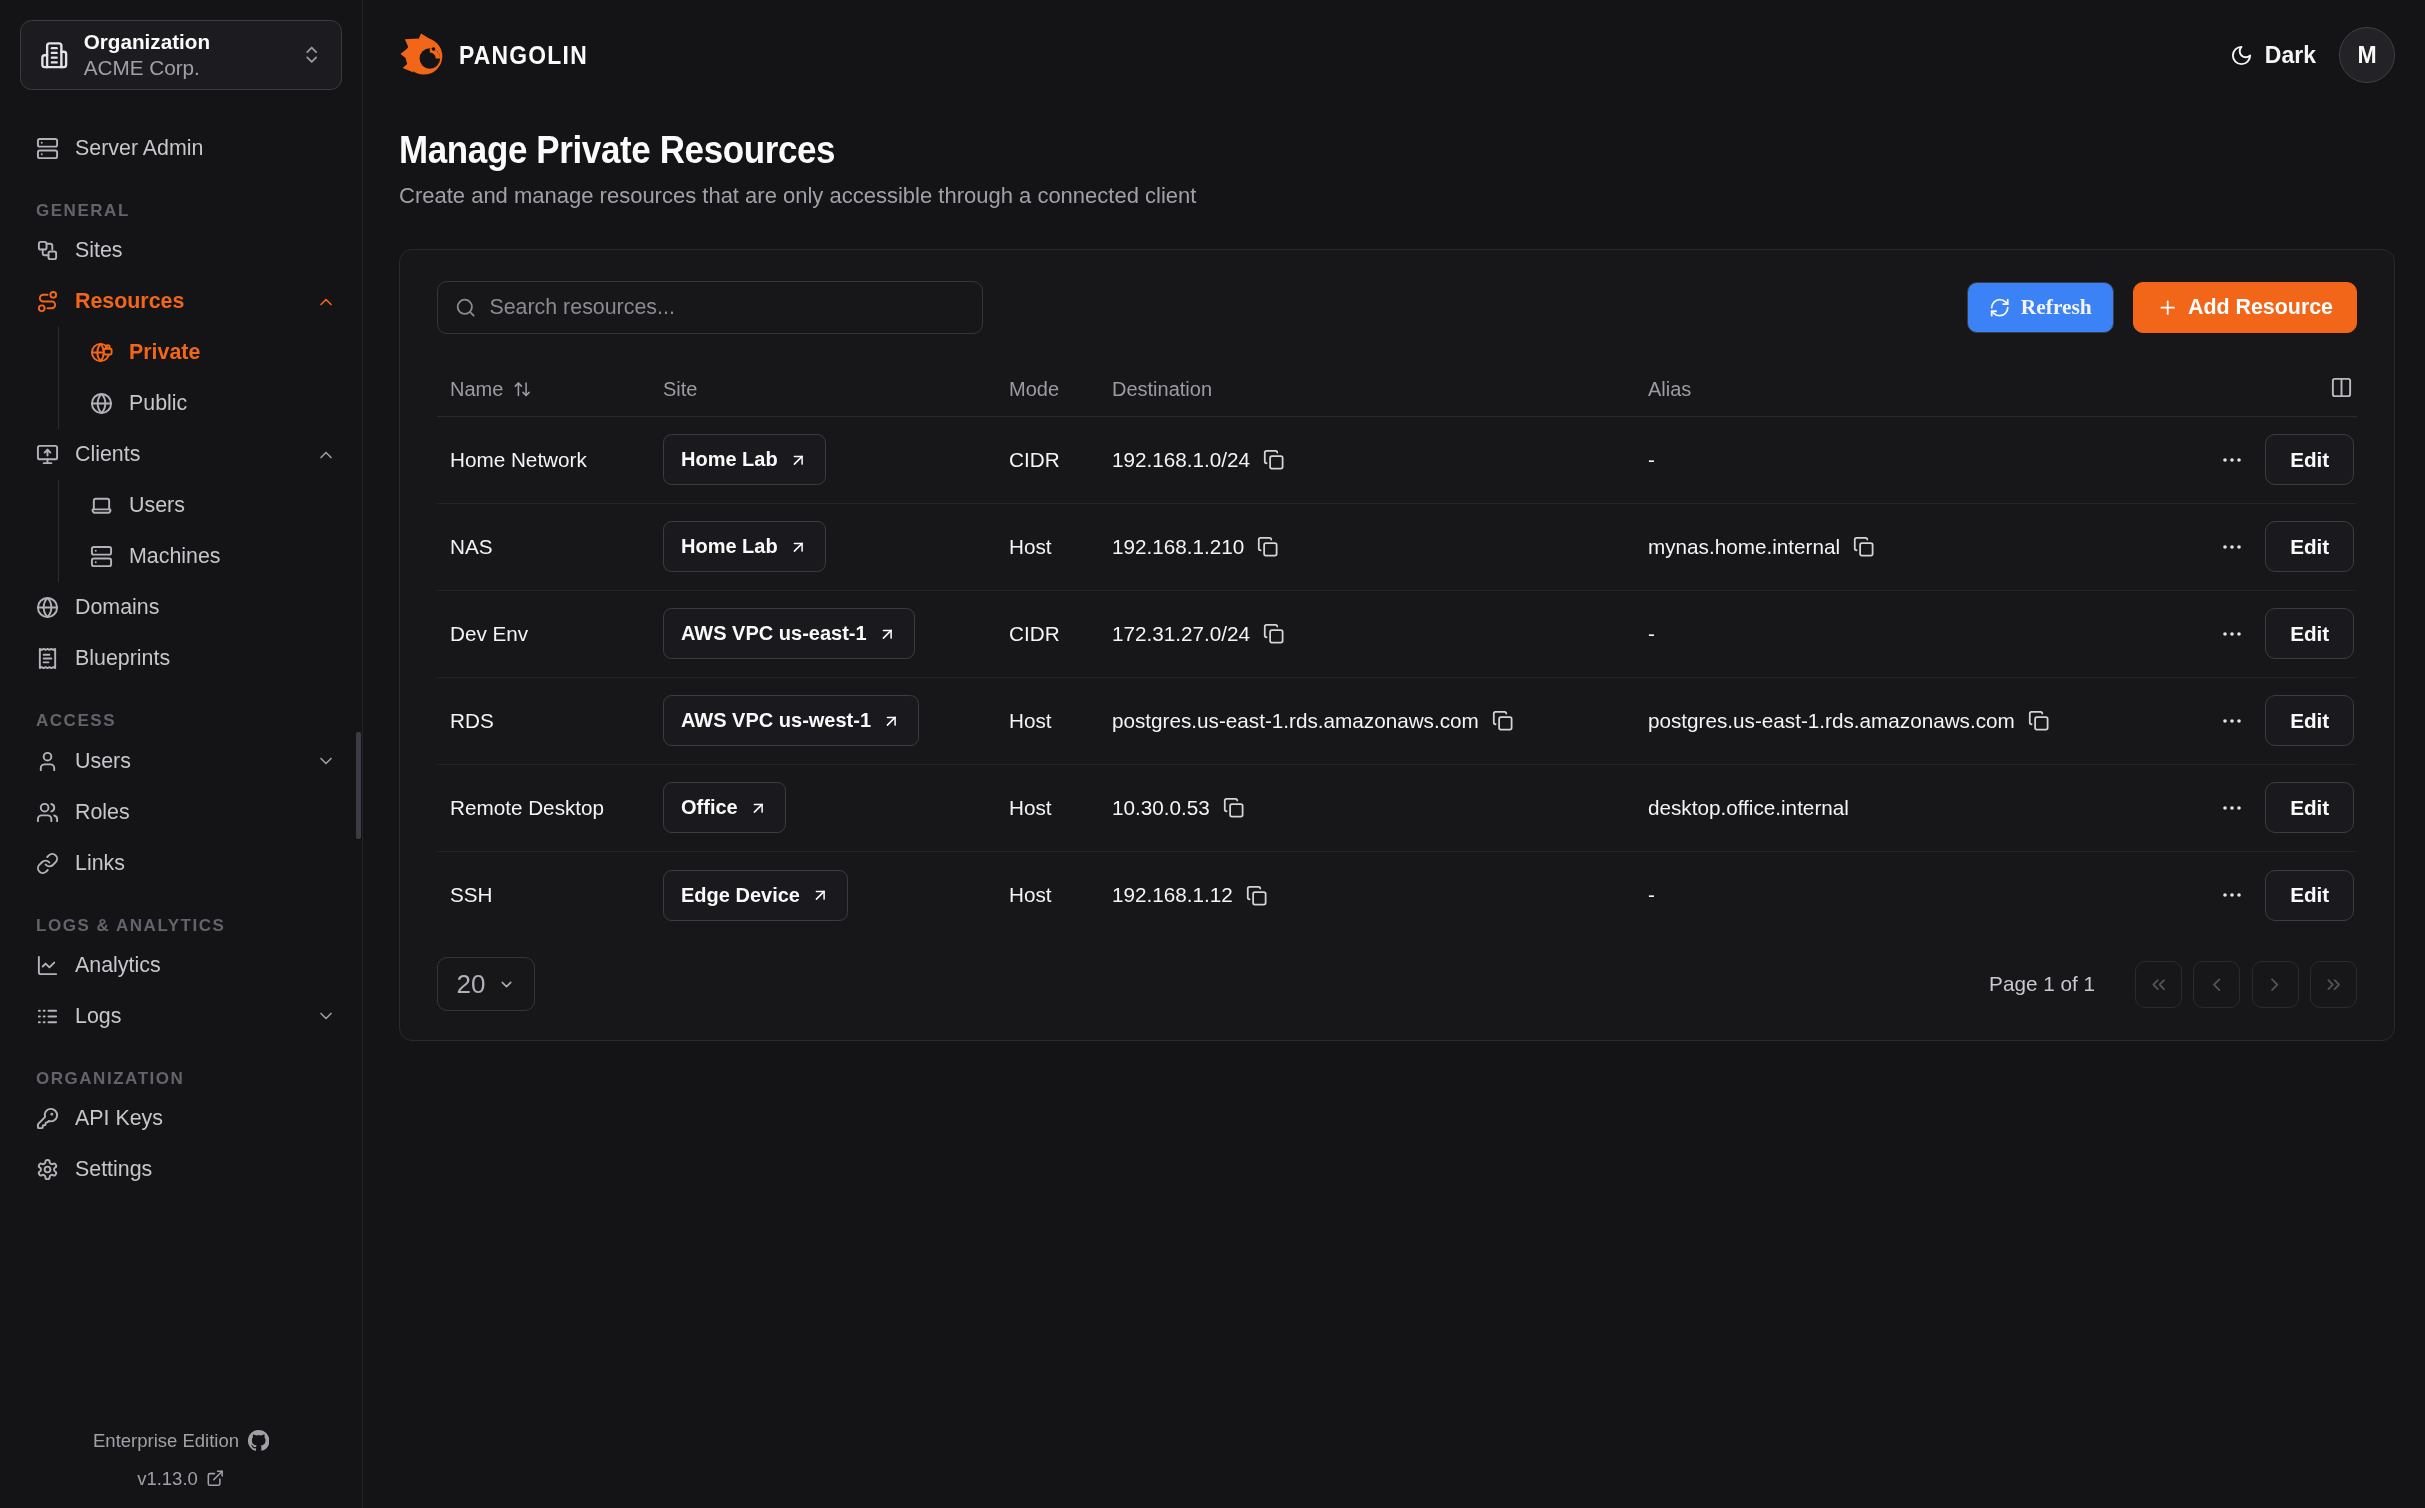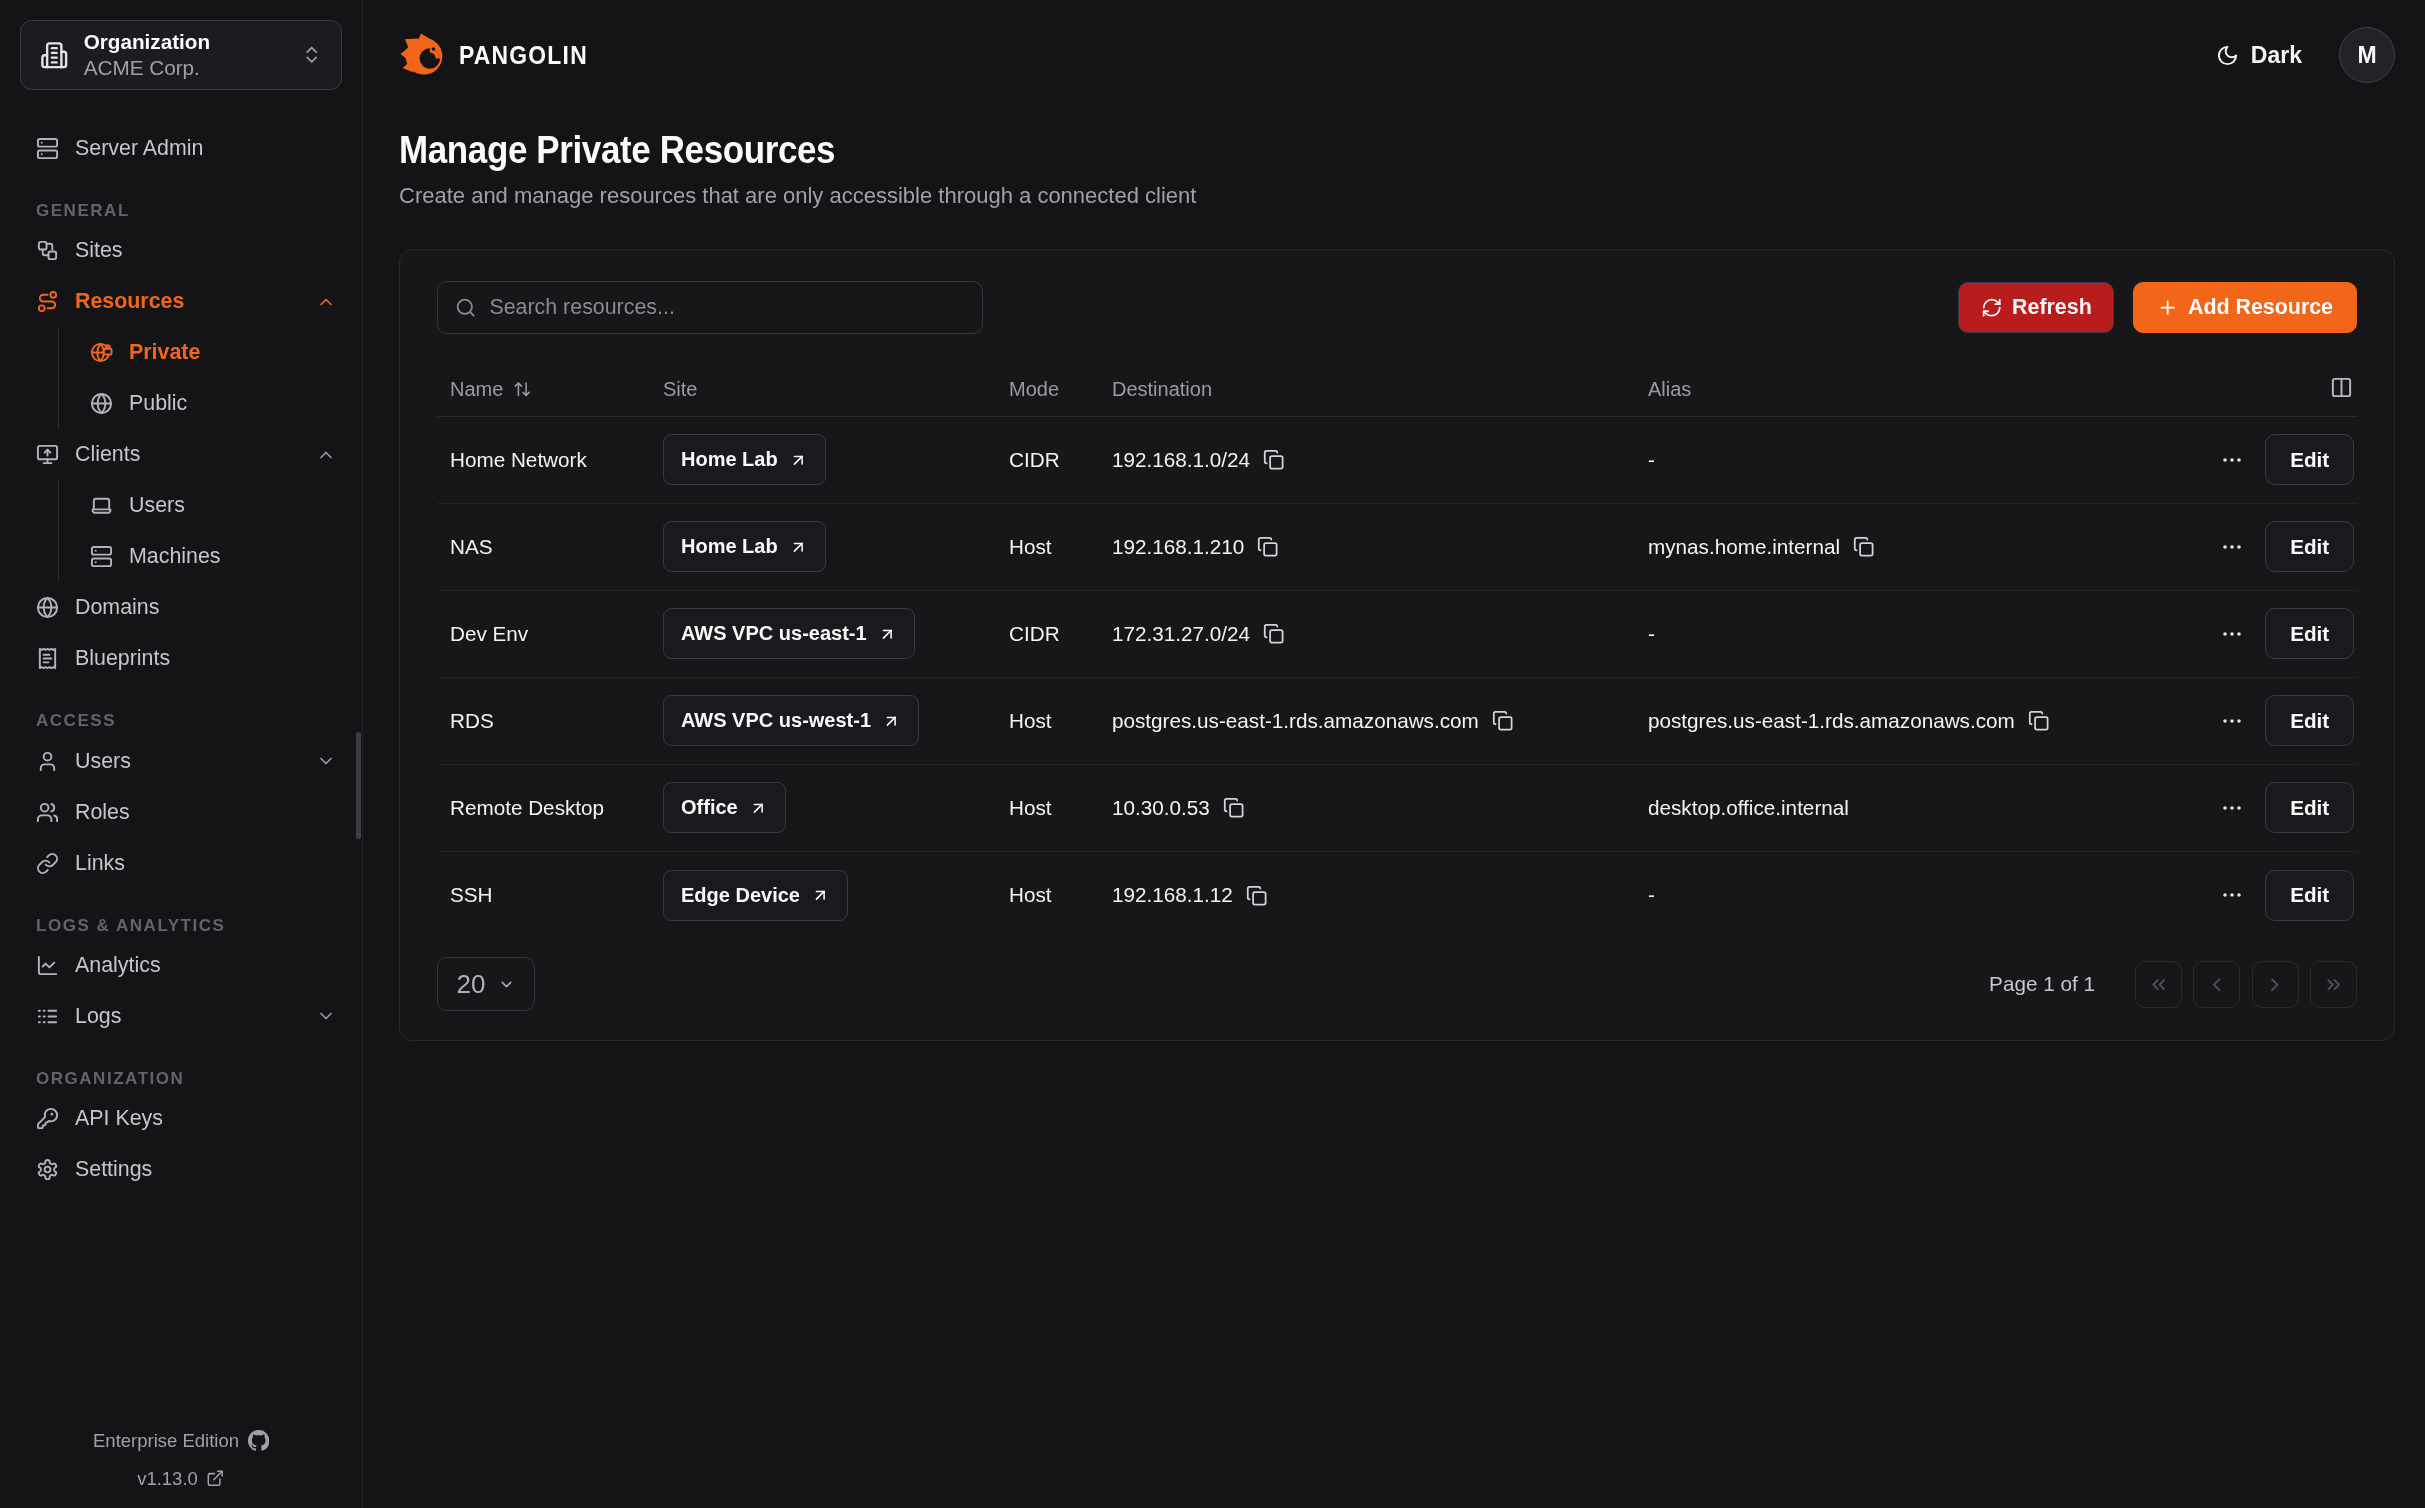--- a/index.html
+++ b/index.html
@@ -44,21 +44,21 @@
   .foot-line{ display:flex; align-items:center; gap:8.5px; color:#a0a0a8; font-size:18.5px; }
   .foot-line .ic{ width:21.4px; height:21.4px; color:#a0a0a8; }
   .foot-line .ic.small{ width:18.5px; height:18.5px; }
 
   
   .main{ flex:1; padding:27px 31px 0 36px; position:relative; }
   .topbar{ display:flex; align-items:center; }
   .brand{ display:flex; align-items:center; gap:13px; }
   .brand-logo{ width:47px; height:47px; }
   .brand-name{ font-size:26px; font-weight:700; letter-spacing:1.4px; color:#fafafa; transform:scaleX(.88); transform-origin:left center; }
-  .top-right{ margin-left:auto; display:flex; align-items:center; gap:37px; }
+  .top-right{ margin-left:auto; display:flex; align-items:center; gap:23px; }
   .theme-toggle{ display:flex; align-items:center; gap:11.4px; font-size:23px; font-weight:600; color:#f4f4f5; cursor:pointer; }
   .theme-toggle .ic{ width:23px; height:23px; }
   .avatar{ width:56px; height:56px; border-radius:50%; background:#232327; border:0.7px solid #3f3f46;
            display:flex; align-items:center; justify-content:center; font-size:23px; font-weight:600; color:#fafafa; cursor:pointer; }
 
   .page-title{ margin-top:46px; font-size:38px; font-weight:700; letter-spacing:-0.4px; color:#fbfbfc; transform:scaleX(.92); transform-origin:left center; }
   .page-subtitle{ margin-top:11.4px; font-size:22px; color:#a0a0a8; }
 
   .card{
     margin-top:40px; background:#17171a; border:0.7px solid #29292d; border-radius:13px;
@@ -72,21 +72,21 @@
   .search-box .ic{ width:21.4px; height:21.4px; color:#8a8a92; flex:0 0 21.4px; }
   .search-box input{
     flex:1; background:transparent; border:none; outline:none; color:#e4e4e7;
     font-size:21.4px; font-family:inherit;
   }
   .search-box input::placeholder{ color:#8a8a92; }
   .toolbar-right{ margin-left:auto; display:flex; align-items:center; gap:18.5px; }
   .btn{ display:inline-flex; align-items:center; justify-content:center; gap:10px; height:51px;
         border-radius:10px; font-size:21.4px; font-weight:600; cursor:pointer; font-family:inherit; }
   .btn .ic{ width:21.4px; height:21.4px; }
-  .btn-outline{ background:#b91c1c; border:0.7px solid #3c3c43; color:#f4f4f5; padding:0 21.4px; }
+  .btn-outline{ background:#3b82f6; border:0.7px solid #3c3c43; color:#f4f4f5; padding:0 21.4px;font-family:Liberation Serif, serif; }
   .btn-accent{ background:var(--accent); border:0.7px solid var(--accent); color:#fefefe; padding:0 23px; font-weight:700; }
 
   
   .table{ margin-top:28.5px; }
   .trow, .thead{
     display:grid; grid-template-columns:226px 346px 103px 536px 1fr 199px; align-items:center;
   }
   .thead{ height:54px; color:#9b9ba3; font-size:20px; border-bottom:0.7px solid #2a2a2e; }
   .thead .cell, .trow .cell{ display:flex; align-items:center; }
   .cell.name-col{ padding-left:13px; gap:10px; }

